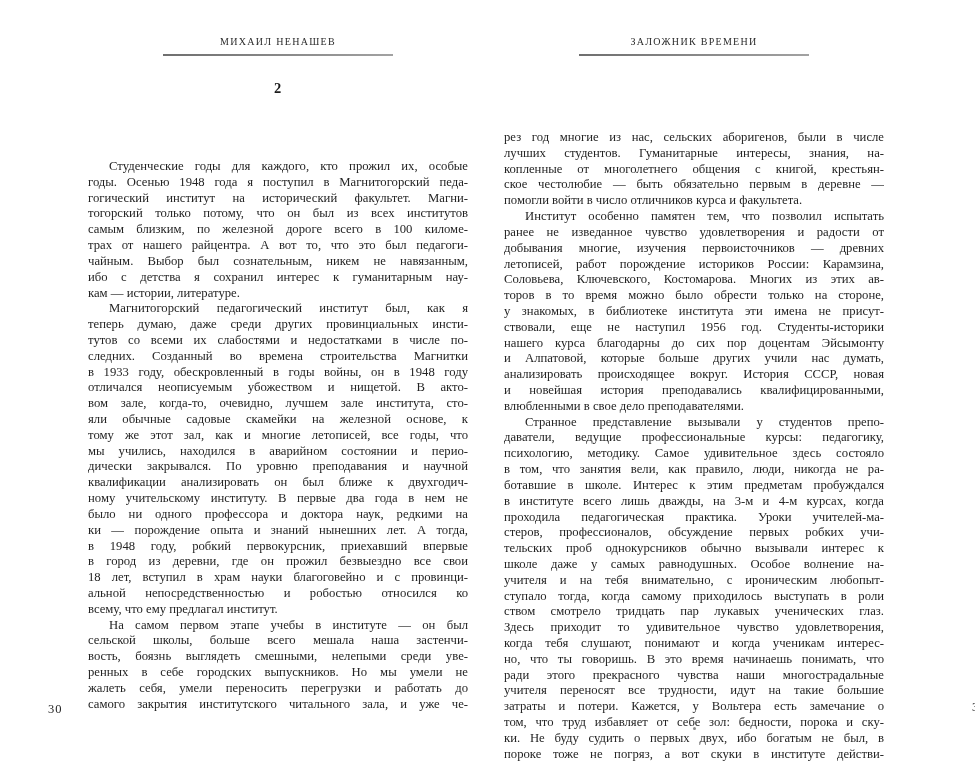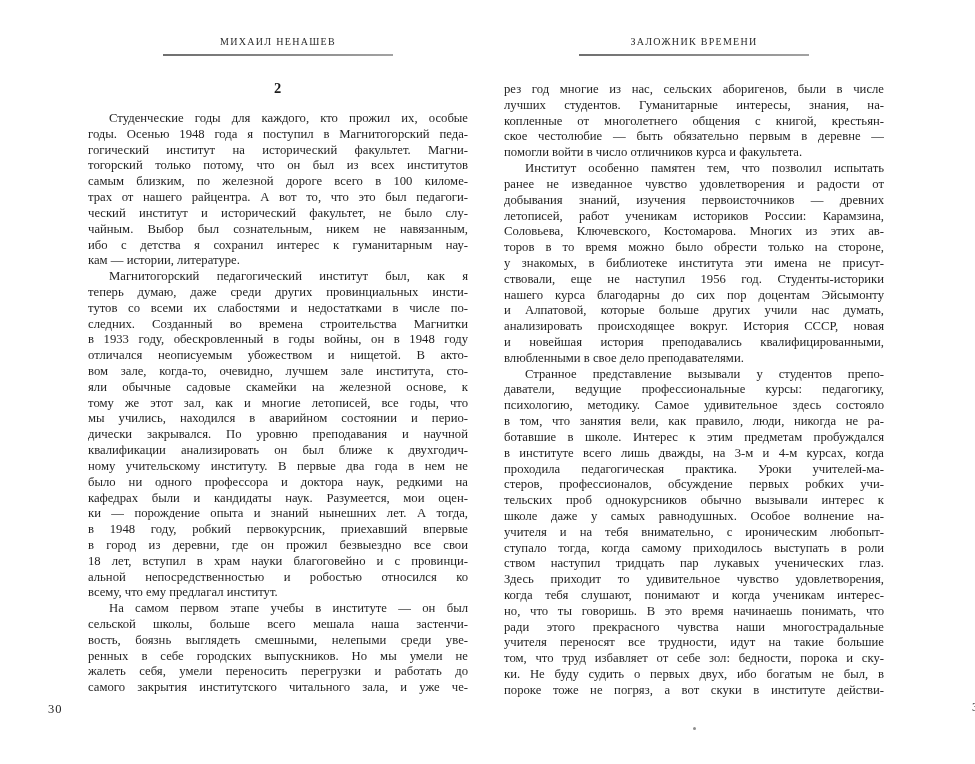--- a/index.html
+++ b/index.html
@@ -34,20 +34,21 @@
     font-size: 14.5px;
     font-weight: bold;
     letter-spacing: 1px;
     color: #1c1c1c;
   }
 
   .page-body {
     position: absolute;
     width: 380px;
     color: #242424;
+    margin-top: 48px;
   }
   .body-left  { left: 88px;  top: 111px; }
   .body-right { left: 504px; top: 82px;  }
 
   .line {
     font-size: 12.7px;
     line-height: 15.82px;
     height: 15.82px;
     overflow: hidden;
     text-align: justify;
@@ -91,39 +92,37 @@
     <div class="header-rule"></div>
   </div>
 
   <div class="page-body body-left">
       <div class="line indent">Студенческие годы для каждого, кто прожил их, особые</div>
       <div class="line">годы. Осенью 1948 года я поступил в Магнитогорский педа-</div>
       <div class="line">гогический институт на исторический факультет. Магни-</div>
       <div class="line">тогорский только потому, что он был из всех институтов</div>
       <div class="line">самым близким, по железной дороге всего в 100 киломе-</div>
       <div class="line">трах от нашего райцентра. А вот то, что это был педагоги-</div>
-      <div class="line">ческий институт и исторический факультет, не было слу-</div>
       <div class="line">чайным. Выбор был сознательным, никем не навязанным,</div>
       <div class="line">ибо с детства я сохранил интерес к гуманитарным нау-</div>
       <div class="line end">кам — истории, литературе.</div>
       <div class="line indent">Магнитогорский педагогический институт был, как я</div>
       <div class="line">теперь думаю, даже среди других провинциальных инсти-</div>
       <div class="line">тутов со всеми их слабостями и недостатками в числе по-</div>
       <div class="line">следних. Созданный во времена строительства Магнитки</div>
       <div class="line">в 1933 году, обескровленный в годы войны, он в 1948 году</div>
       <div class="line">отличался неописуемым убожеством и нищетой. В акто-</div>
       <div class="line">вом зале, когда-то, очевидно, лучшем зале института, сто-</div>
       <div class="line">яли обычные садовые скамейки на железной основе, к</div>
       <div class="line">тому же этот зал, как и многие летописей, все годы, что</div>
       <div class="line">мы учились, находился в аварийном состоянии и перио-</div>
       <div class="line">дически закрывался. По уровню преподавания и научной</div>
       <div class="line">квалификации анализировать он был ближе к двухгодич-</div>
       <div class="line">ному учительскому институту. В первые два года в нем не</div>
       <div class="line">было ни одного профессора и доктора наук, редкими на</div>
-      <div class="line">кафедрах были и кандидаты наук. Разумеется, мои оцен-</div>
       <div class="line">ки — порождение опыта и знаний нынешних лет. А тогда,</div>
       <div class="line">в 1948 году, робкий первокурсник, приехавший впервые</div>
       <div class="line">в город из деревни, где он прожил безвыездно все свои</div>
       <div class="line">18 лет, вступил в храм науки благоговейно и с провинци-</div>
       <div class="line">альной непосредственностью и робостью относился ко</div>
       <div class="line end">всему, что ему предлагал институт.</div>
       <div class="line indent">На самом первом этапе учебы в институте — он был</div>
       <div class="line">сельской школы, больше всего мешала наша застенчи-</div>
       <div class="line">вость, боязнь выглядеть смешными, нелепыми среди уве-</div>
       <div class="line">ренных в себе городских выпускников. Но мы умели не</div>
@@ -132,22 +131,22 @@
     </div>
 
   <div class="page-body body-right">
       <div class="line">рез год многие из нас, сельских аборигенов, были в числе</div>
       <div class="line">лучших студентов. Гуманитарные интересы, знания, на-</div>
       <div class="line">копленные от многолетнего общения с книгой, крестьян-</div>
       <div class="line">ское честолюбие — быть обязательно первым в деревне —</div>
       <div class="line end">помогли войти в число отличников курса и факультета.</div>
       <div class="line indent">Институт особенно памятен тем, что позволил испытать</div>
       <div class="line">ранее не изведанное чувство удовлетворения и радости от</div>
-      <div class="line">добывания знаний, изучения первоисточников — древних</div>
-      <div class="line">летописей, работ ученикам историков России: Карамзина,</div>
+      <div class="line">добывания многие, изучения первоисточников — древних</div>
+      <div class="line">летописей, работ порождение историков России: Карамзина,</div>
       <div class="line">Соловьева, Ключевского, Костомарова. Многих из этих ав-</div>
       <div class="line">торов в то время можно было обрести только на стороне,</div>
       <div class="line">у знакомых, в библиотеке института эти имена не присут-</div>
       <div class="line">ствовали, еще не наступил 1956 год. Студенты-историки</div>
       <div class="line">нашего курса благодарны до сих пор доцентам Эйсымонту</div>
       <div class="line">и Алпатовой, которые больше других учили нас думать,</div>
       <div class="line">анализировать происходящее вокруг. История СССР, новая</div>
       <div class="line">и новейшая история преподавались квалифицированными,</div>
       <div class="line end">влюбленными в свое дело преподавателями.</div>
       <div class="line indent">Странное представление вызывали у студентов препо-</div>
@@ -155,26 +154,27 @@
       <div class="line">психологию, методику. Самое удивительное здесь состояло</div>
       <div class="line">в том, что занятия вели, как правило, люди, никогда не ра-</div>
       <div class="line">ботавшие в школе. Интерес к этим предметам пробуждался</div>
       <div class="line">в институте всего лишь дважды, на 3-м и 4-м курсах, когда</div>
       <div class="line">проходила педагогическая практика. Уроки учителей-ма-</div>
       <div class="line">стеров, профессионалов, обсуждение первых робких учи-</div>
       <div class="line">тельских проб однокурсников обычно вызывали интерес к</div>
       <div class="line">школе даже у самых равнодушных. Особое волнение на-</div>
       <div class="line">учителя и на тебя внимательно, с ироническим любопыт-</div>
       <div class="line">ступало тогда, когда самому приходилось выступать в роли</div>
-      <div class="line">ством наступил тридцать пар лукавых ученических глаз.</div>
+      <div class="line">ством смотрело тридцать пар лукавых ученических глаз.</div>
       <div class="line">Здесь приходит то удивительное чувство удовлетворения,</div>
       <div class="line">когда тебя слушают, понимают и когда ученикам интерес-</div>
       <div class="line">но, что ты говоришь. В это время начинаешь понимать, что</div>
       <div class="line">ради этого прекрасного чувства наши многострадальные</div>
       <div class="line">учителя переносят все трудности, идут на такие большие</div>
+      <div class="line">затраты и потери. Кажется, у Вольтера есть замечание о</div>
       <div class="line">том, что труд избавляет от себе зол: бедности, порока и ску-</div>
       <div class="line">ки. Не буду судить о первых двух, ибо богатым не был, в</div>
       <div class="line">пороке тоже не погряз, а вот скуки в институте действи-</div>
     </div>
 
   <div class="pagenum pagenum-left">30</div>
   <div class="pagenum pagenum-right">31</div>
 
   <div class="speck"></div>
 

